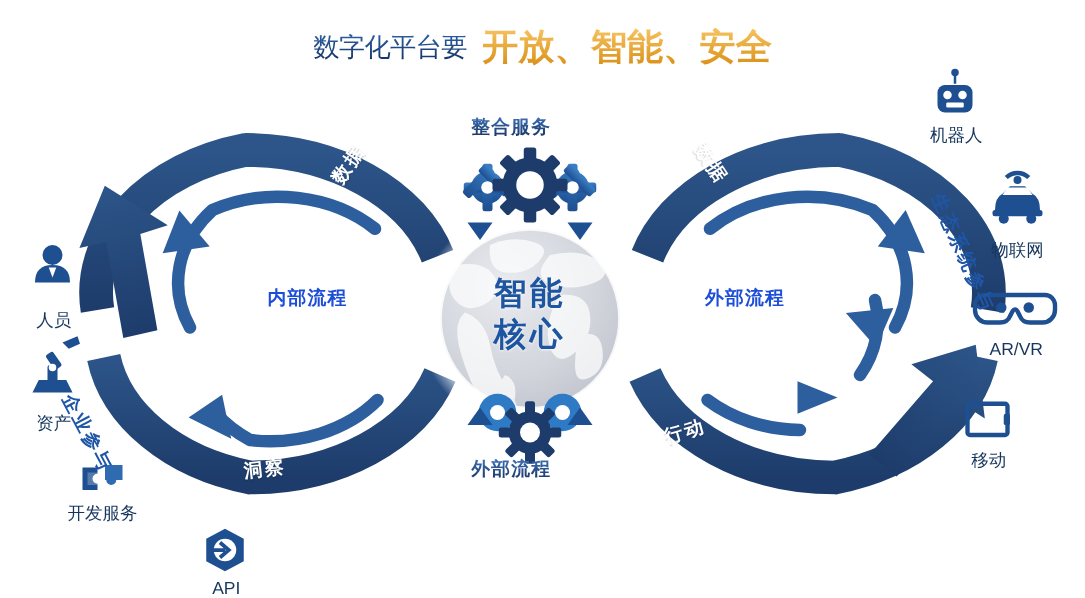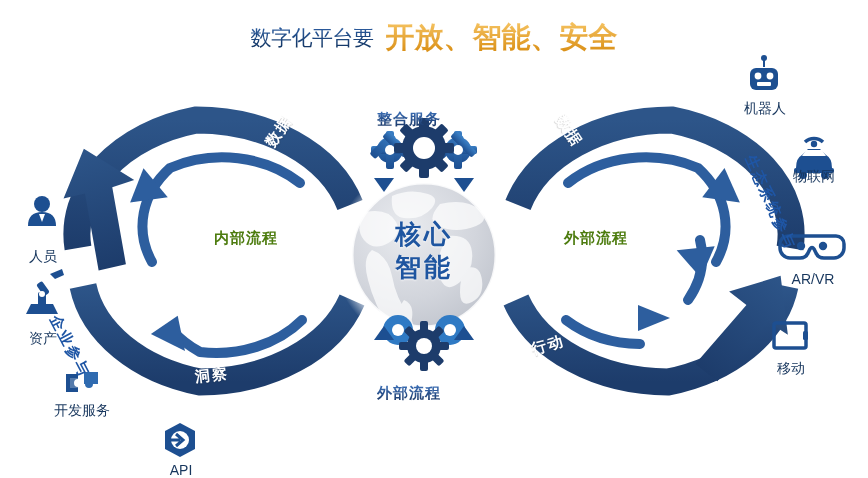--- a/index.html
+++ b/index.html
@@ -37,27 +37,27 @@
     vertical-align:middle;
     margin-left:12px;
   }
 
   
   #diagram{position:absolute;left:0;top:0;width:868px;height:478px;z-index:10;}
 
   
   .lbl{position:absolute;z-index:30;white-space:nowrap;}
 
-  .flow-label{font-size:15px;color:#4d7c0f;font-weight:bold;letter-spacing:1px;}
+  .flow-label{font-size:15px;color:#1d4ed8;font-weight:bold;letter-spacing:1px;}
   .band-label{font-size:15px;color:#ffffff;font-weight:bold;letter-spacing:2px;
               text-shadow:0 1px 1px rgba(0,0,0,.18);}
   .gear-label{font-size:15px;font-weight:bold;letter-spacing:1px;
               background:linear-gradient(180deg,#3f74bd 0%,#15305d 100%);
               -webkit-background-clip:text;background-clip:text;
-              -webkit-text-fill-color:transparent;color:#1d4f91;margin-top:18px;}
+              -webkit-text-fill-color:transparent;color:#1d4f91;}
   .core-label{font-size:26px;font-weight:bold;letter-spacing:3px;
               color:#1e55a0;line-height:1.25;text-align:center;
               text-shadow:0 1px 2px rgba(255,255,255,.8);}
   .side-label{font-size:14px;font-weight:normal;color:#17365d;text-align:center;}
   .rot-label{font-size:15px;font-weight:bold;color:#1f56a5;letter-spacing:2px;}
 </style>
 </head>
 <body>
 
 <div id="stage">
@@ -259,22 +259,22 @@
       <circle cx="11" cy="2" r="4.2" fill="#1d4f91"></circle>
     </g>
 
     <g transform="translate(790,335)">
       <rect x="-16" y="-12" width="32" height="25" rx="2" fill="none" stroke="#1d4f91" stroke-width="3.5"></rect>
       <rect x="13" y="-4" width="5" height="9" rx="1.5" fill="#1d4f91"></rect>
     </g>
   </svg>
 
   <div class="lbl core-label" style="left:374px;top:218px;width:100px;">
+    <div>智能</div>
     <div>核心</div>
-    <div>智能</div>
   </div>
 
   <div class="lbl flow-label" style="left:214px;top:229px;">内部流程</div>
   <div class="lbl band-label" style="left:262px;top:122px;transform:rotate(-56deg);">数据</div>
   <div class="lbl band-label" style="left:195px;top:366px;transform:rotate(-6deg);">洞察</div>
 
   <div class="lbl flow-label" style="left:564px;top:229px;">外部流程</div>
   <div class="lbl band-label" style="left:552px;top:122px;transform:rotate(56deg);">数据</div>
   <div class="lbl band-label" style="left:531px;top:336px;transform:rotate(-16deg);">行动</div>
 
@@ -283,17 +283,17 @@
 
   <div class="lbl rot-label" style="left:62px;top:312px;transform:rotate(62deg);transform-origin:left top;">企业参与</div>
   <div class="lbl rot-label" style="left:758px;top:152px;transform:rotate(66deg);transform-origin:left top;">生态系统参与</div>
 
   <div class="lbl side-label" style="left:14px;top:248px;width:58px;">人员</div>
   <div class="lbl side-label" style="left:14px;top:330px;width:58px;">资产</div>
   <div class="lbl side-label" style="left:26px;top:402px;width:112px;">开发服务</div>
   <div class="lbl side-label" style="left:152px;top:462px;width:58px;">API</div>
 
   <div class="lbl side-label" style="left:735px;top:100px;width:60px;">机器人</div>
-  <div class="lbl side-label" style="left:783px;top:168px;width:62px;">物联网</div>
+  <div class="lbl side-label" style="left:783px;top:192px;width:62px;">物联网</div>
   <div class="lbl side-label" style="left:782px;top:271px;width:62px;">AR/VR</div>
   <div class="lbl side-label" style="left:762px;top:360px;width:58px;">移动</div>
 
 </div>
 
 </body></html>

